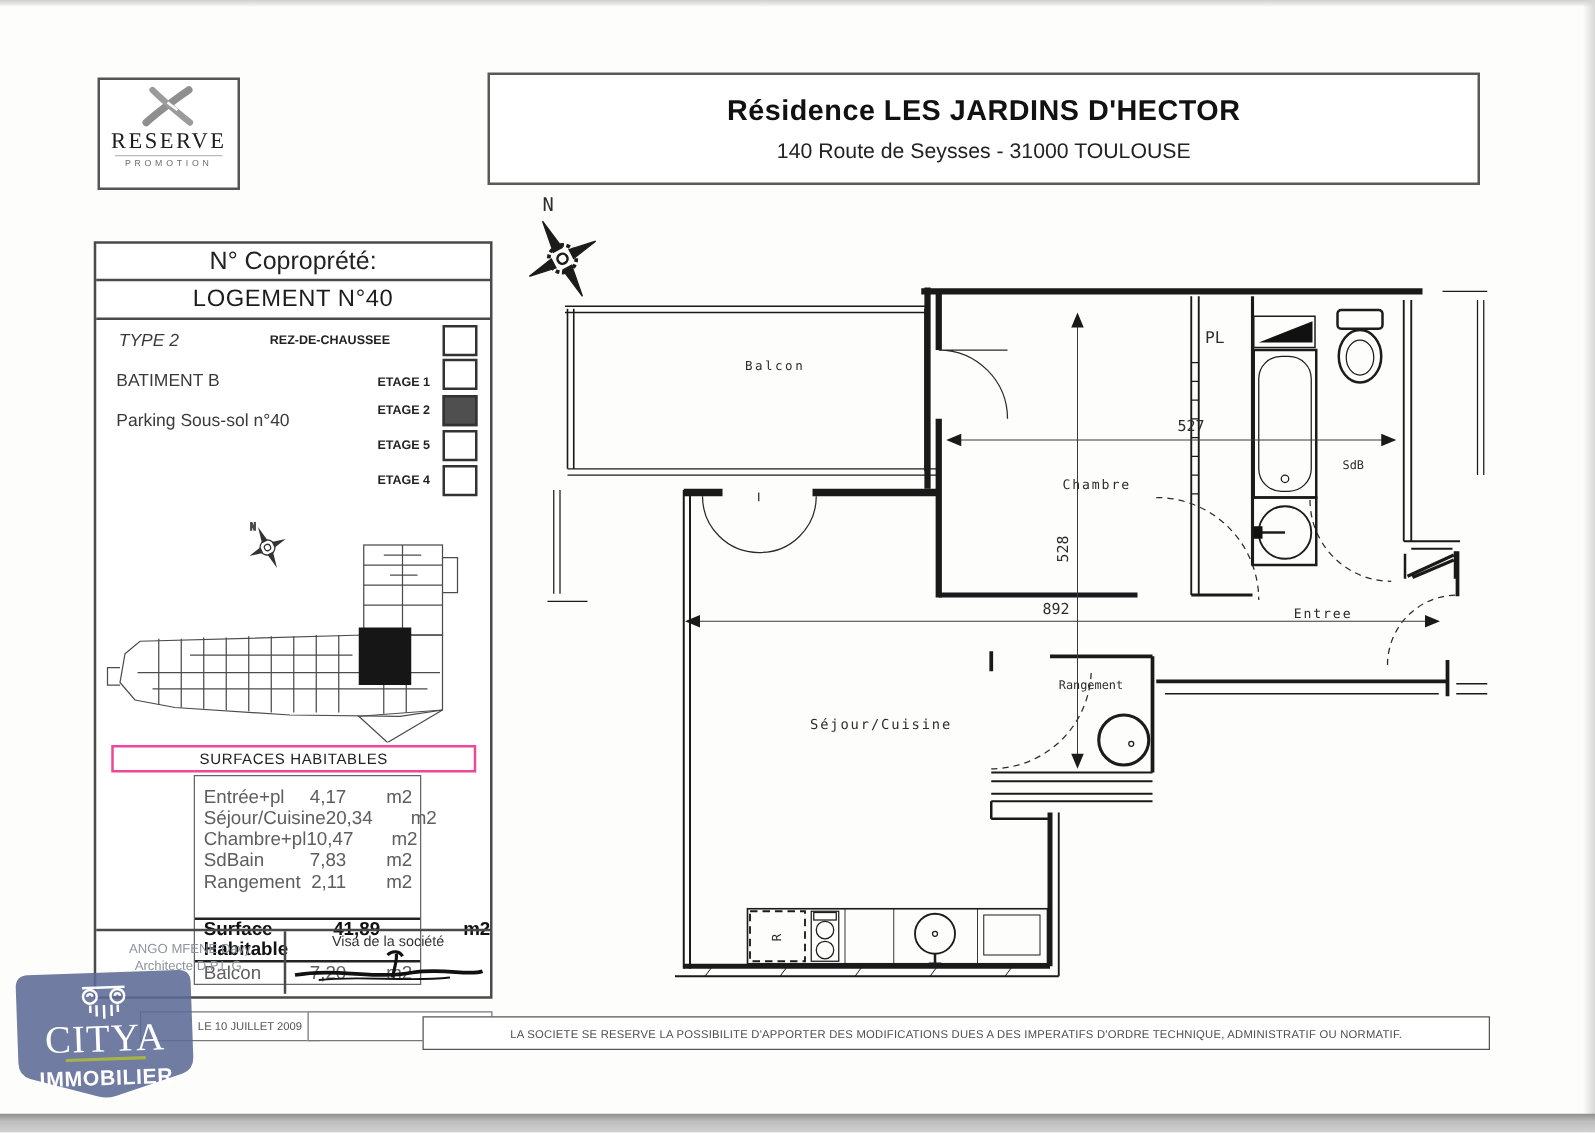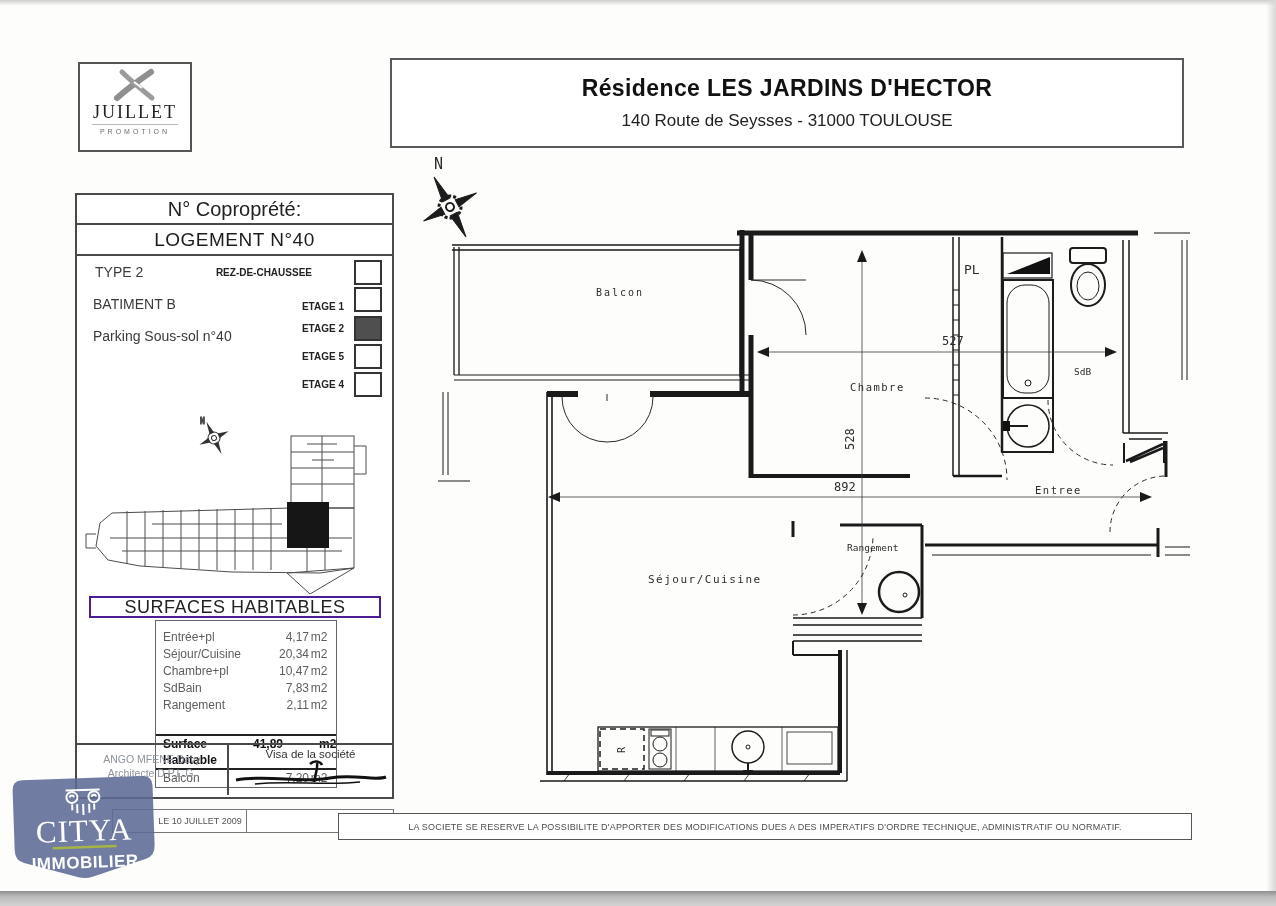--- a/index.html
+++ b/index.html
@@ -31,28 +31,28 @@
                font-size:20px;color:#222;}
   #panel .hdr2{height:29px;border-bottom:2px solid #4a4a4a;display:flex;align-items:center;justify-content:center;
                font-size:19px;color:#1c1c1c;letter-spacing:.5px;}
   #panel .content{position:relative;height:539px;}
   .meta{position:absolute;font-size:14px;color:#3a3a3a;}
   .floor-row{position:absolute;right:10px;display:flex;align-items:center;height:24px;}
   .floor-row .fl{font-size:10px;font-weight:bold;color:#222;margin-right:10px;}
   .floor-row .cb{width:24px;height:21px;border:2px solid #333;background:#fff;}
   .floor-row .cb.filled{background:#4f4f4f;}
 
-  #surf-hdr{position:absolute;left:12px;top:340px;width:288px;height:18px;border:2px solid #4c1d95;
-            display:flex;align-items:center;justify-content:center;font-size:18px;color:#222;letter-spacing:.5px;}
+  #surf-hdr{position:absolute;left:12px;top:340px;width:288px;height:18px;border:2px solid #ec4899;
+            display:flex;align-items:center;justify-content:center;font-size:12px;color:#222;letter-spacing:.5px;}
   #surf-table{position:absolute;left:78px;top:364px;width:166px;height:158px;border:1.5px solid #666;
-              display:flex;flex-direction:column;padding:8px 7px 0 7px;font-size:12px;color:#5e5e5e;}
+              display:flex;flex-direction:column;padding:8px 7px 0 7px;font-size:15px;color:#5e5e5e;}
   .srow{display:flex;line-height:17px;}
   .srow .lab{flex:1;}
   .srow .val{width:36px;text-align:right;}
-  .srow .unit{width:20px;text-align:center;}
+  .srow .unit{width:20px;text-align:center;margin-left:32px;}
   .srow.total{border-top:2px solid #222;border-bottom:2px solid #222;color:#111;font-weight:bold;line-height:16px;margin:0 -7px;padding:0 7px;gap:36px;}
   .spacer{flex:1;}
 
   #sig-area{position:absolute;left:0;right:0;bottom:0;height:50px;border-top:2px solid #4a4a4a;display:flex;}
   #sig-left{width:150px;border-right:2px solid #4a4a4a;padding-top:7px;text-align:center;
             font-size:10.5px;color:#8d949c;line-height:14px;}
   #sig-right{flex:1;text-align:center;padding-top:3px;font-size:11.5px;color:#333;}
 
   .small-box{border:1.5px solid #777;background:#fff;}
   #date-box{left:112px;top:809px;width:110px;height:22px;font-size:9px;color:#555;
@@ -71,35 +71,35 @@
 
 <div id="canvas">
   <div class="abs" id="scan-top"></div>
 
   <div class="abs" id="akerys">
     <svg class="glyph" width="46" height="34" viewBox="0 0 46 34">
       <path d="M5,30 Q16,20 39,4" stroke="#8f8f8f" stroke-width="6" fill="none" stroke-linecap="round"></path>
       <path d="M10,4 Q19,13 40,30" stroke="#9b9b9b" stroke-width="5" fill="none" stroke-linecap="round"></path>
       <path d="M22,14 L30,20" stroke="#fdfdfc" stroke-width="2" fill="none"></path>
     </svg>
-    <div class="brand">JUILLET</div>
+    <div class="brand">RESERVE</div>
     <div class="rule"></div>
     <div class="tag">PROMOTION</div>
   </div>
 
   <div class="abs" id="title-box">
     <div class="t1">Résidence LES JARDINS D'HECTOR</div>
     <div class="t2">140 Route de Seysses - 31000 TOULOUSE</div>
   </div>
 
   <div class="abs" id="panel">
     <div class="hdr1">N° Coproprété:</div>
     <div class="hdr2">LOGEMENT N°40</div>
     <div class="content">
-      <div class="meta" style="left:18px;top:8px;">TYPE 2</div>
+      <div class="meta" style="left:18px;top:8px;font-style:italic;">TYPE 2</div>
       <div class="meta" style="left:16px;top:40px;">BATIMENT B</div>
       <div class="meta" style="left:16px;top:72px;">Parking Sous-sol n°40</div>
 
       <div class="floor-row" style="top:4px;gap:32px;">
         <span class="fl">REZ-DE-CHAUSSEE</span>
           <span class="cb"></span>
         </div>
       <div class="floor-row" style="top:32px;align-items:flex-end;">
         <span class="fl">ETAGE 1</span>
           <span class="cb"></span>

